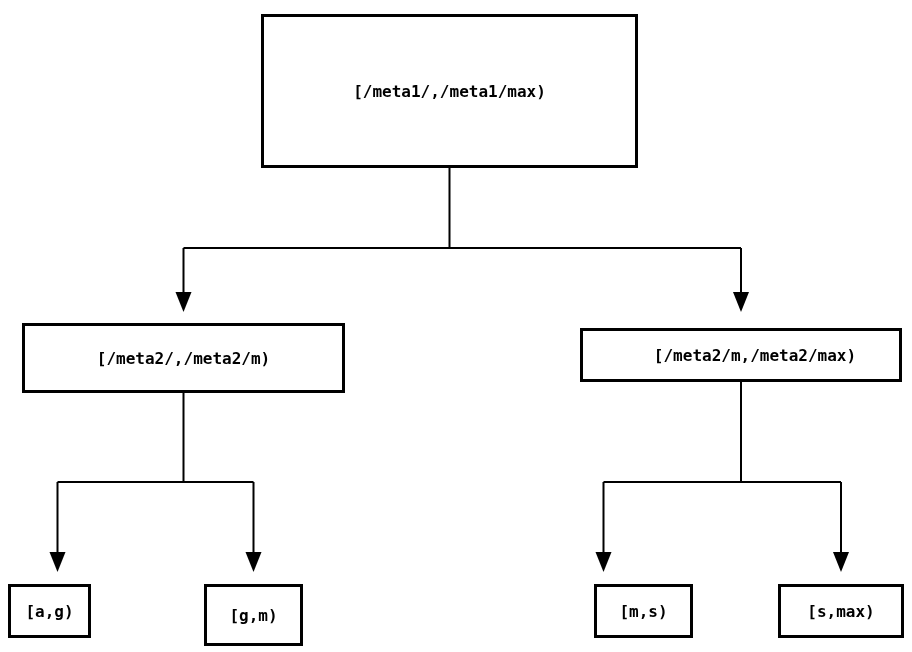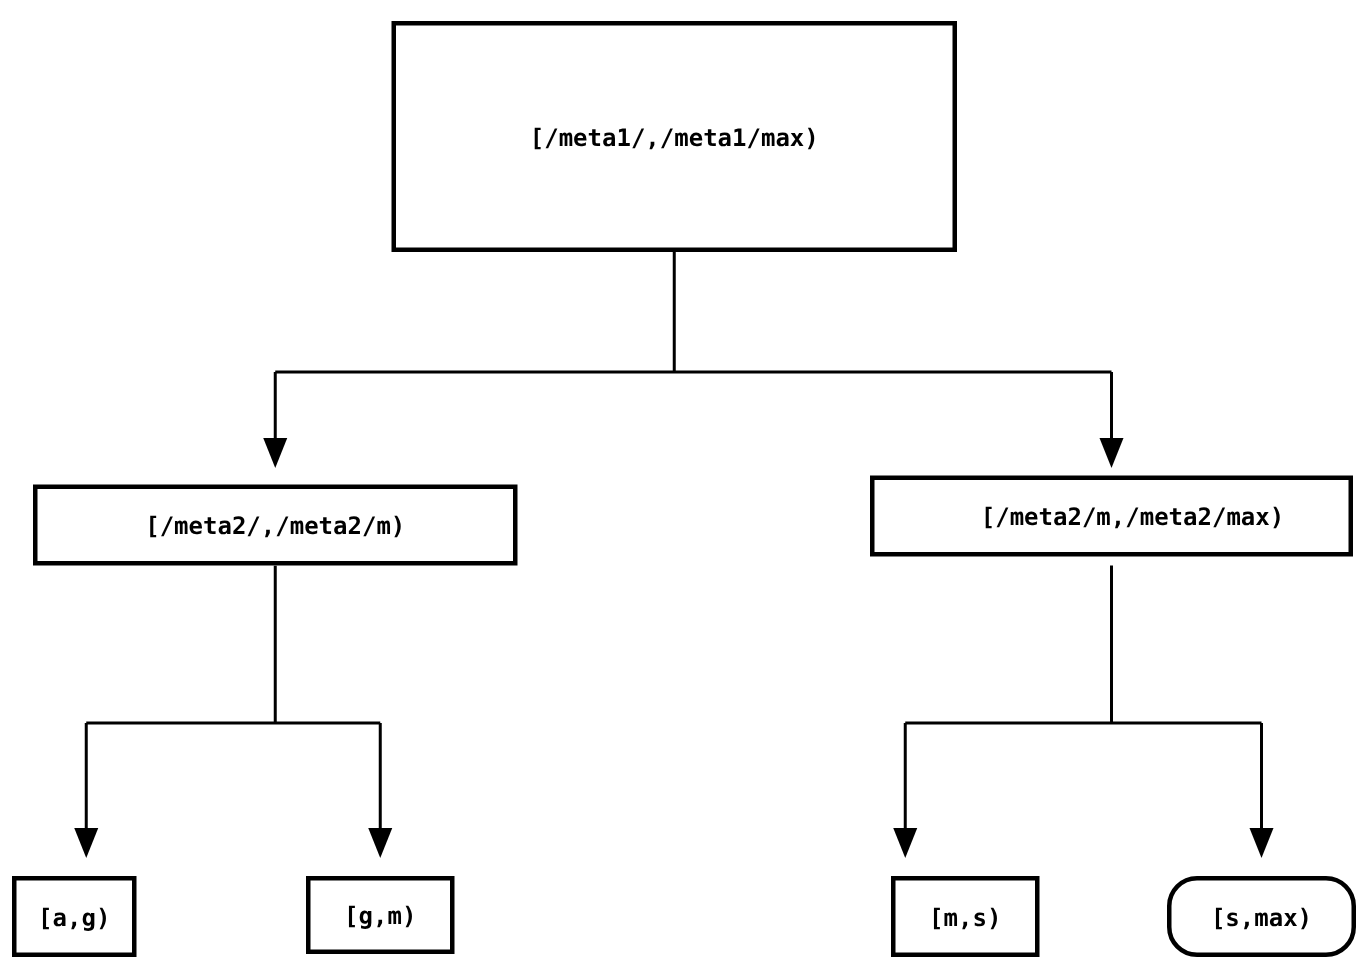--- a/index.html
+++ b/index.html
@@ -35,26 +35,26 @@
     background: var(--bg);
     color: var(--text);
     display: flex;
     align-items: center;
     justify-content: center;
     font-size: 16px;
     font-weight: bold;
     white-space: nowrap;
   }
   .node-root      { left: 261px; top: 14px;  width: 377px; height: 154px; }
-  .node-mid-left  { left: 22px;  top: 323px; width: 323px; height: 54px; }
-  .node-mid-right { left: 580px; top: 317px; width: 322px; height: 54px; padding-left: 28px; }
+  .node-mid-left  { left: 22px;  top: 323px; width: 323px; height: 70px; }
+  .node-mid-right { left: 580px; top: 328px; width: 322px; height: 54px; padding-left: 28px; }
   .node-leaf-1    { left: 8px;   top: 584px; width: 83px;  height: 54px; }
-  .node-leaf-2    { left: 204px; top: 584px; width: 99px;  height: 52px; }
+  .node-leaf-2    { left: 204px; top: 584px; width: 99px;  height: 62px; }
   .node-leaf-3    { left: 554px; top: 584px; width: 99px;  height: 54px; margin-left: 40px; }
-  .node-leaf-4    { left: 778px; top: 584px; width: 126px; height: 54px; border-radius: 20px; }
+  .node-leaf-4    { left: 778px; top: 584px; width: 126px; height: 54px; }
   .edge-path {
     fill: none;
     stroke: var(--line);
     stroke-width: 2;
   }
   .arrow-head {
     fill: var(--line);
     stroke: none;
   }
 </style>

